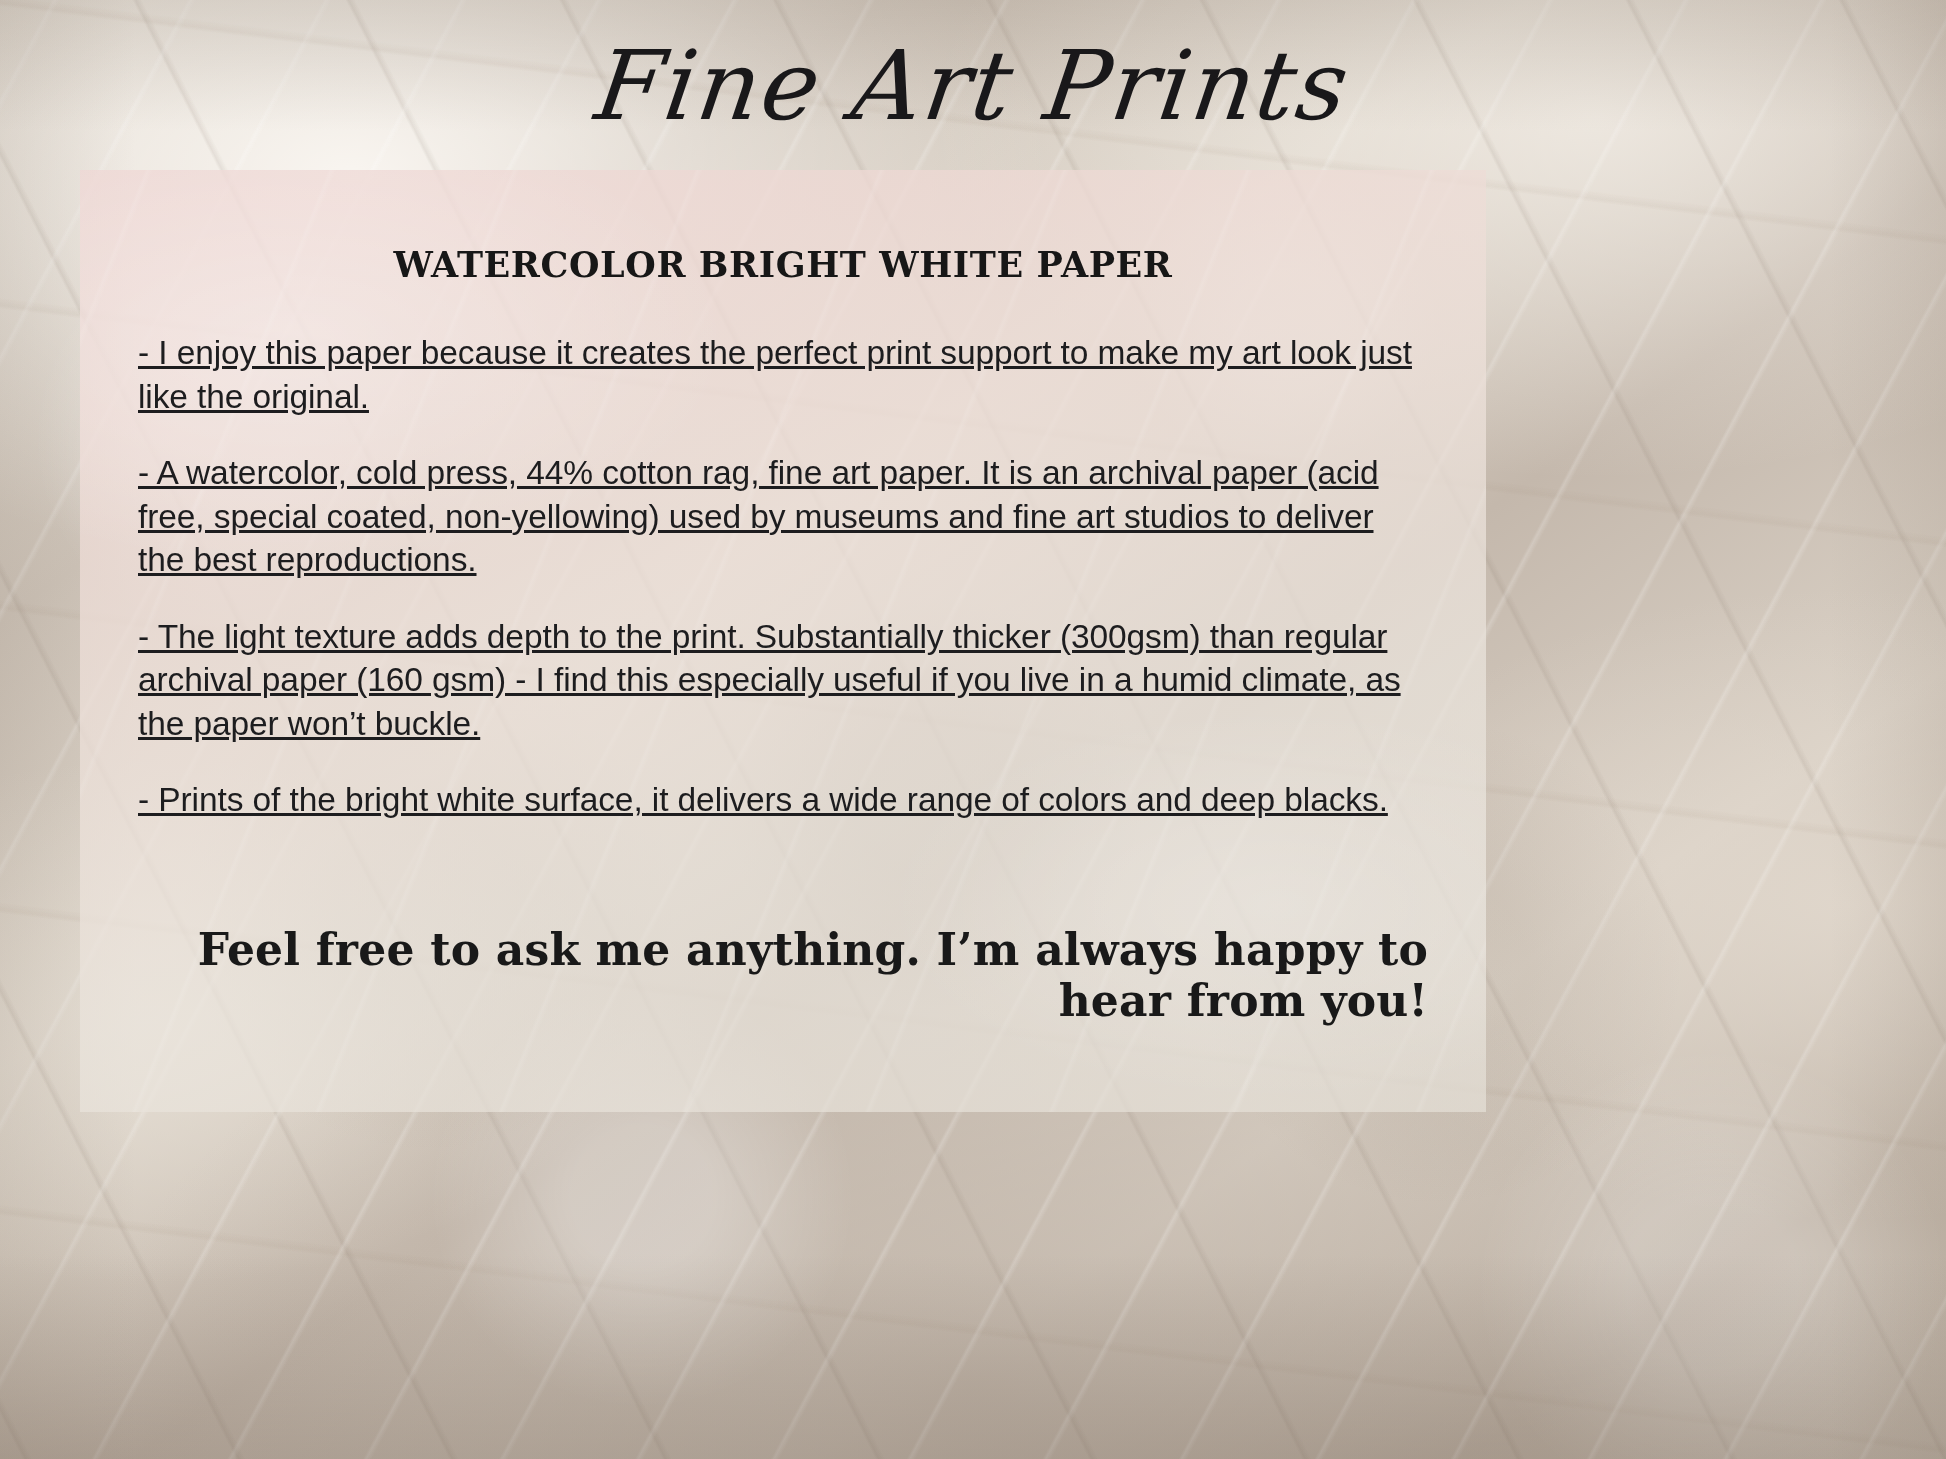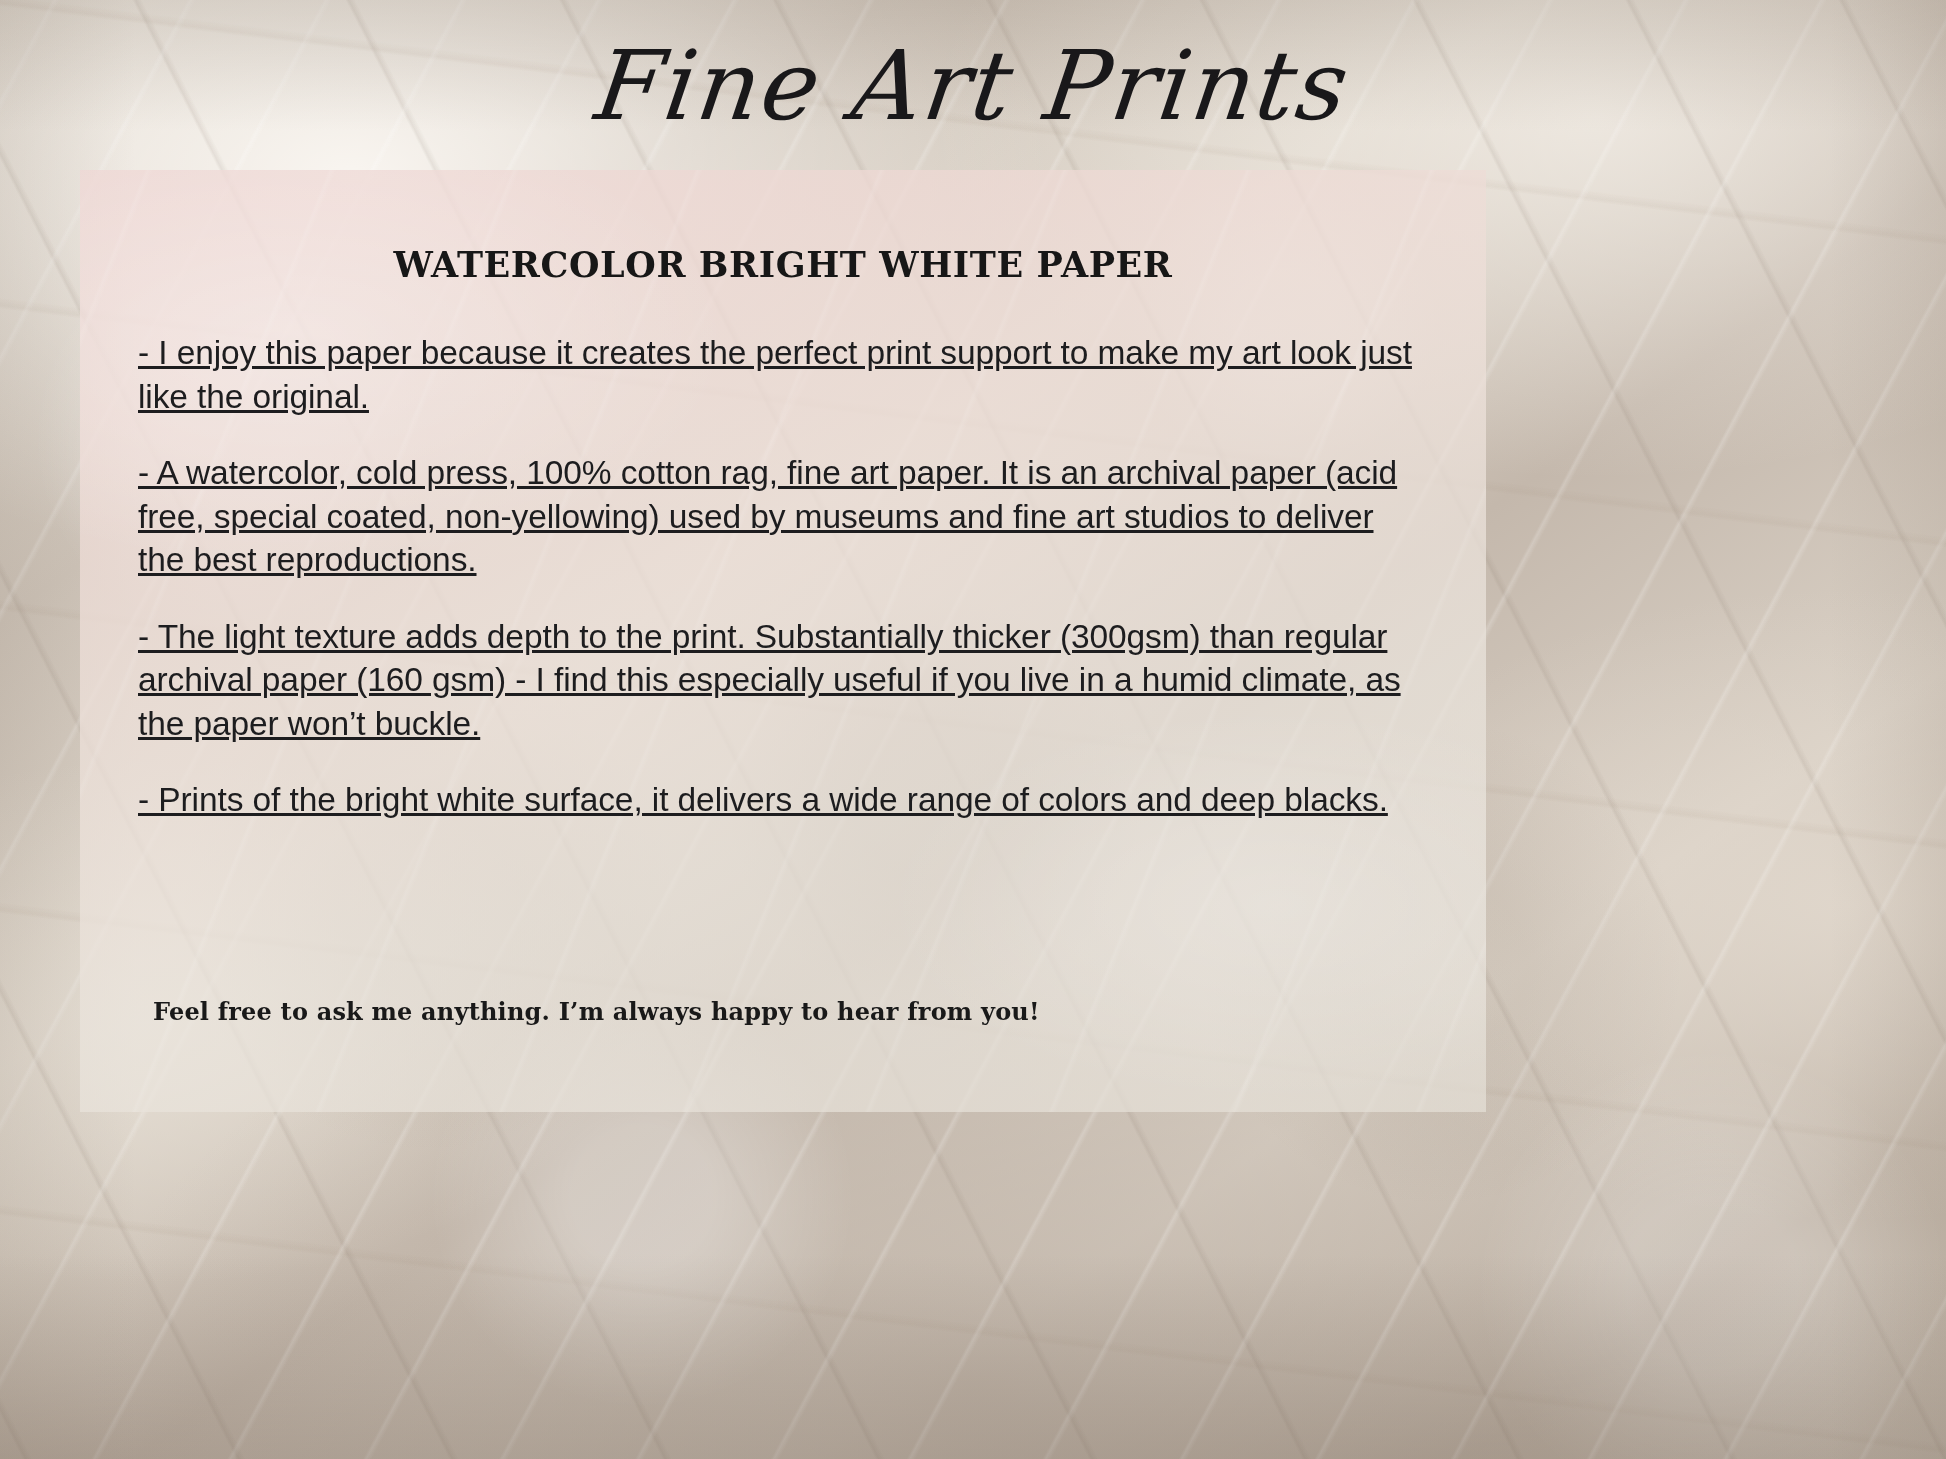--- a/index.html
+++ b/index.html
@@ -158,24 +158,24 @@
     margin: 0 0 33px 0;
     text-decoration: underline;
   }
   .para:last-child { margin-bottom: 0; }
 
   .footer-line {
     position: absolute;
     left: 15px;
     right: 0;
     bottom: 0;
-    text-align: left;
+    text-align: right;
     font-family: "DejaVu Serif", serif;
     font-weight: 700;
-    font-size: 24px;
+    font-size: 44px;
     letter-spacing: 0.2px;
     color: #191919;
   }
   .footer-wrap {
     position: absolute;
     left: 58px;
     right: 58px;
     bottom: 86px;
   }
 </style>
@@ -192,21 +192,21 @@
   <div class="title">Fine Art Prints</div>
 
   <div class="card">
     <div class="card-texture"></div>
     <div class="card-inner">
 
       <div class="card-heading">WATERCOLOR BRIGHT WHITE PAPER</div>
 
       <div class="body-text">
         <p class="para">- I enjoy this paper because it creates the perfect print support to make my art look just like the original.</p>
-        <p class="para">- A watercolor, cold press, 100% cotton rag, fine art paper. It is an archival paper (acid free, special coated, non-yellowing) used by museums and fine art studios to deliver the best reproductions.</p>
+        <p class="para">- A watercolor, cold press, 44% cotton rag, fine art paper. It is an archival paper (acid free, special coated, non-yellowing) used by museums and fine art studios to deliver the best reproductions.</p>
         <p class="para">- The light texture adds depth to the print. Substantially thicker (300gsm) than regular archival paper (160 gsm) - I find this especially useful if you live in a humid climate, as the paper won’t buckle.</p>
         <p class="para">- Prints of the bright white surface, it delivers a wide range of colors and deep blacks.</p>
       </div>
 
       <div class="footer-wrap">
         <div class="footer-line">Feel free to ask me anything. I’m always happy to hear from you!</div>
       </div>
 
     </div>
   </div>

